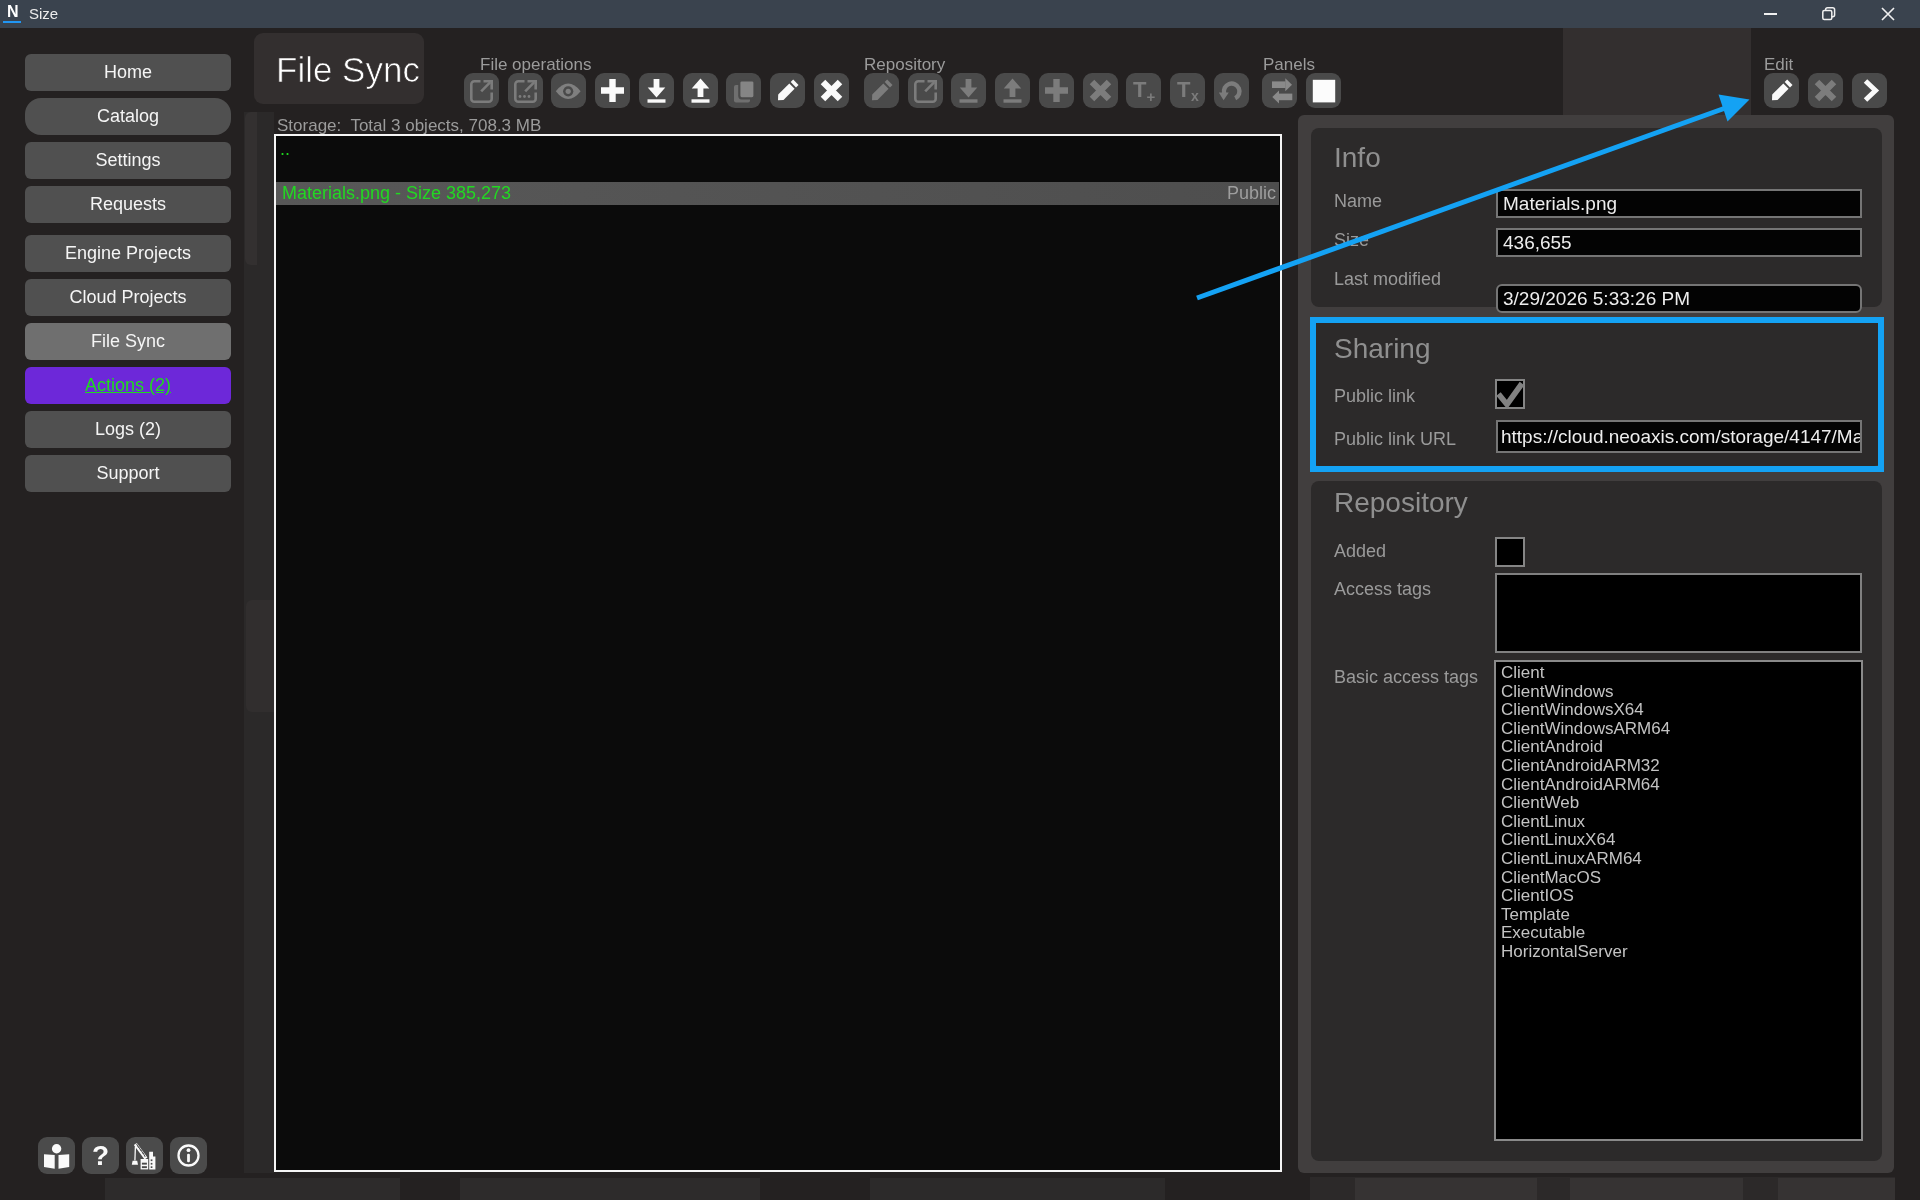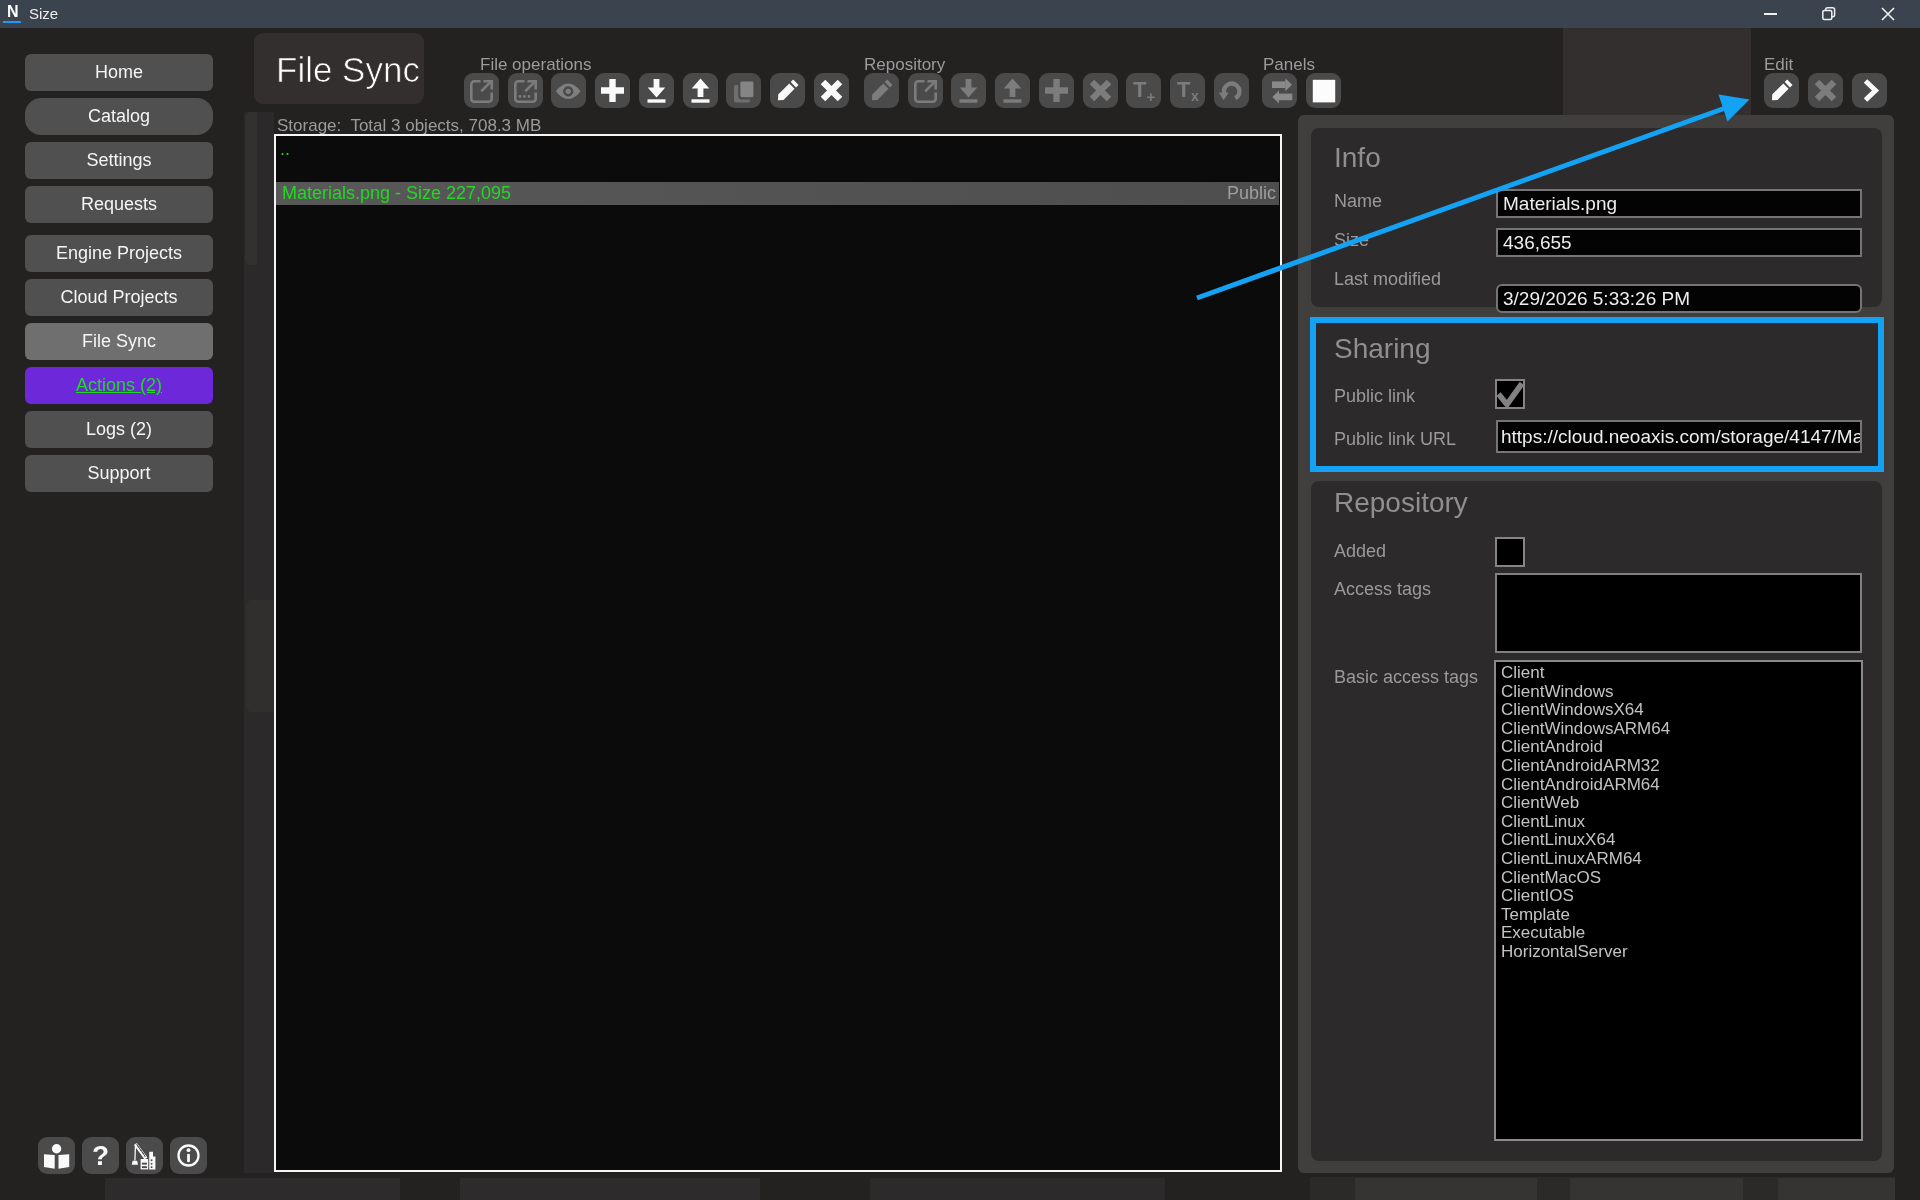--- a/index.html
+++ b/index.html
@@ -2,21 +2,21 @@
 <html><head>
 <meta charset="utf-8">
 <style>
   * { margin:0; padding:0; box-sizing:border-box; }
   html,body { width:1920px; height:1200px; overflow:hidden; }
   body { background:#242121; font-family:"Liberation Sans", sans-serif; position:relative; }
   .abs { position:absolute; }
   
   #titlebar { position:absolute; left:0; top:0; width:1920px; height:28px; background:#3a434e; }
   
-  .sbtn { position:absolute; left:25px; width:188px; height:37px; border-radius:6px;
+  .sbtn { position:absolute; left:25px; width:206px; height:37px; border-radius:6px;
           background:#505050; color:#f5f5f5; font-size:18px; text-align:center; line-height:37px; }
   
   .tbtn { position:absolute; width:35px; height:35px; border-radius:9px; background:#4a4a4a; }
   .tbtn svg { position:absolute; left:0; top:0; }
   .glabel { position:absolute; color:#9b9b9b; font-size:17px; }
   
   .gbox { position:absolute; left:1311px; width:571px; background:#2c2a2a; border-radius:8px; }
   .gtitle { position:absolute; color:#8f8f8f; font-size:28px; }
   .flabel { position:absolute; left:1334px; color:#9a9a9a; font-size:18px; }
   .field { position:absolute; left:1496px; width:366px; height:29px; background:#030303;
@@ -224,21 +224,21 @@
   </div>
 <div class="tbtn" style="left:1851.5px;top:73px;">
     <svg width="35" height="35" viewBox="0 0 35 35">
       <path d="M13.5 8 L23.5 17.5 L13.5 27" fill="none" stroke="#fafafa" stroke-width="5"></path>
     </svg>
   </div>
 
 <div class="abs" style="left:274px;top:134px;width:1008px;height:1038px;background:#0b0b0b;border:2.5px solid #f5f5f5;">
   <div class="abs" style="left:4px;top:2px;width:995px;height:22px;color:#1fd51f;font-size:18px;line-height:22px;">..</div>
   <div class="abs" style="left:0;top:45.5px;width:1003px;height:23px;background:linear-gradient(to right,#585858,#4e4e4e);">
-    <span class="abs" style="left:6px;top:0;color:#22d822;font-size:18px;line-height:23px;">Materials.png - Size 227,095</span>
+    <span class="abs" style="left:6px;top:0;color:#22d822;font-size:18px;line-height:23px;">Materials.png - Size 385,273</span>
     <span class="abs" style="right:3px;top:0;color:#9e9e9e;font-size:18px;line-height:23px;">Public</span>
   </div>
 </div>
 
 <div class="abs" style="left:1298px;top:115px;width:596px;height:1058px;background:#413e3e;border-radius:6px;"></div>
 <div class="gbox" style="top:128px;height:179px;"></div>
 <div class="gbox" style="top:322px;height:144px;"></div>
 <div class="gbox" style="top:481px;height:680px;"></div>
 
 <div class="gtitle" style="left:1334px;top:142px;">Info</div>

